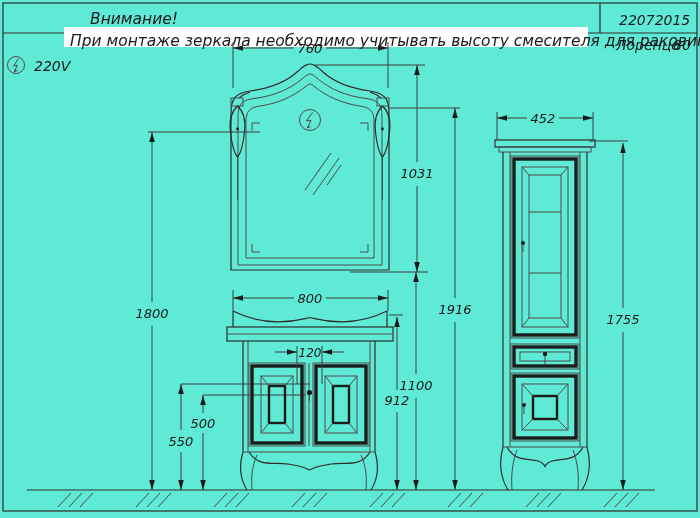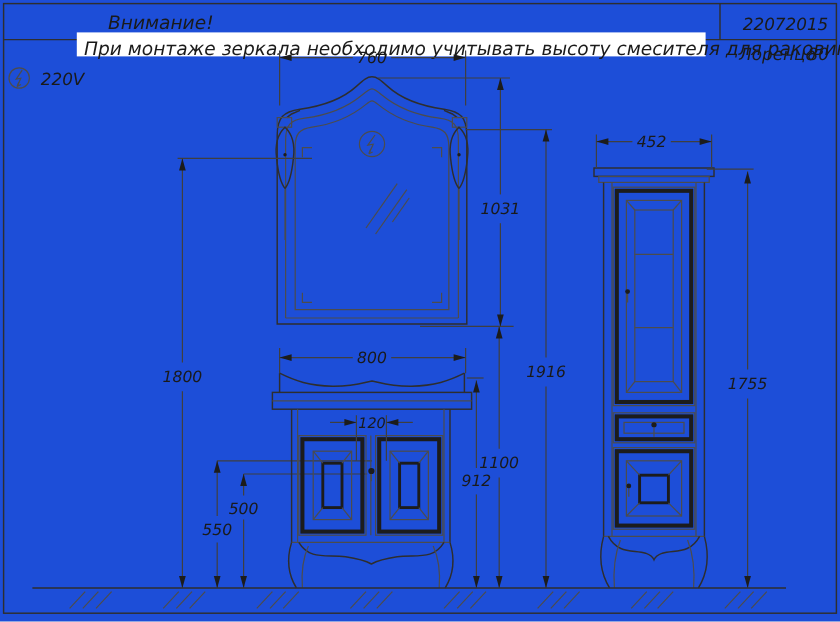--- a/index.html
+++ b/index.html
@@ -1,16 +1,16 @@
 <!DOCTYPE html>
 <html><head>
 <meta charset="utf-8">
 <style>
   html,body{margin:0;padding:0;background:#e8e8e8;}
-  .sheet{position:relative;width:700px;height:518px;background:#1d4ed8;overflow:hidden;
+  .sheet{position:relative;width:700px;height:518px;background:#5eead4;overflow:hidden;
          font-family:"DejaVu Sans",sans-serif;}
   svg{position:absolute;left:0;top:0;}
   .thin{stroke:#4c4c4c;stroke-width:1;fill:none;}
   .med{stroke:#2e2e2e;stroke-width:1.2;fill:none;}
   .thick{stroke:#1c1c1c;stroke-width:3.4;fill:none;}
   .thick2{stroke:#1c1c1c;stroke-width:2.4;fill:none;}
   .dimline{stroke:#3f3f3f;stroke-width:1;fill:none;}
   .arrow{fill:#1c1c1c;stroke:none;}
   .knob{fill:#1c1c1c;stroke:none;}
   text{font-family:"DejaVu Sans",sans-serif;font-style:italic;fill:#1a1a1a;}

